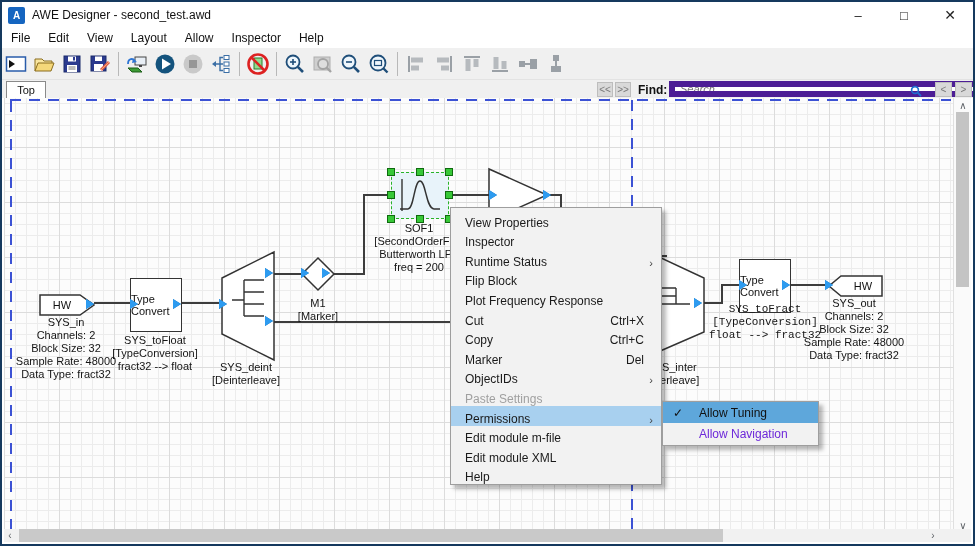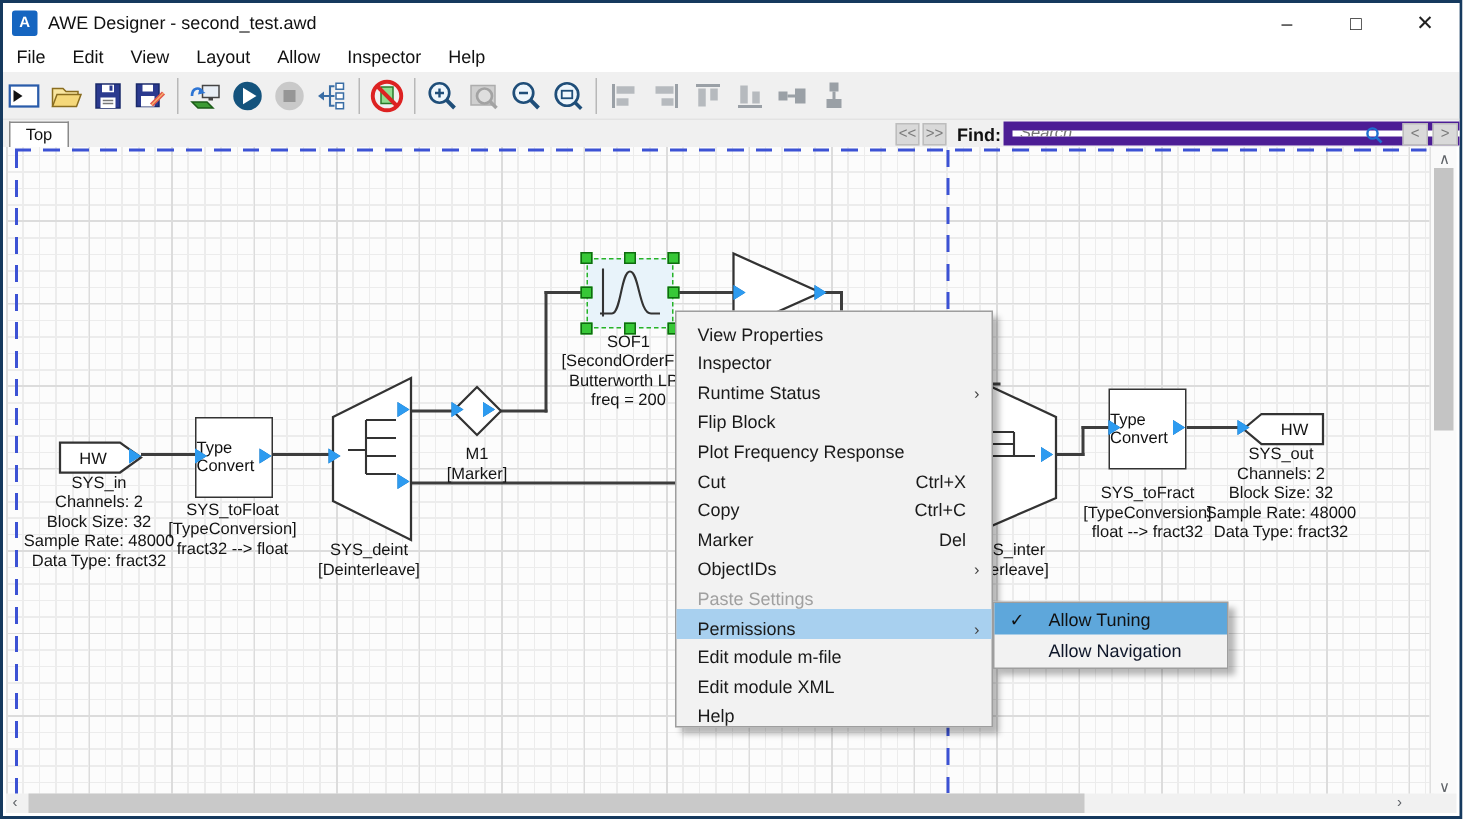--- a/index.html
+++ b/index.html
@@ -54,21 +54,21 @@
   .ctx { position:absolute; left:446px; top:109px; width:212px; height:278px; background:#f2f2f2; border:1px solid #9e9e9e; box-shadow:4px 4px 4px rgba(0,0,0,0.28); padding-top:2px; z-index:20; }
   .mi { height:19.6px; display:flex; align-items:flex-end; font-size:12px; color:#1a1a1a; padding-left:14px; position:relative; }
   .mi .sc { position:absolute; right:17px; }
   .mi .arr { position:absolute; right:8px; font-size:11px; color:#444; }
   .mi.dis { color:#a0a0a0; }
   .mi.hl { background:#a8d0ef; }
   .sub { position:absolute; left:658px; top:303px; width:157px; height:45px; background:#f2f2f2; border:1px solid #9e9e9e; box-shadow:4px 4px 4px rgba(0,0,0,0.28); z-index:21; }
   .si { height:21px; display:flex; align-items:center; font-size:12px; color:#111; position:relative; padding-left:36px; }
   .si .chk { position:absolute; left:10px; font-size:12px; }
   .si.sel { background:#5ea7db; }
-  .si.dis { color:#0f172a; }
+  .si.dis { color:#6d28d9; }
 
   
   .vscroll { position:absolute; right:2px; top:96px; width:18px; height:435px; background:#fafafa; border-left:1px solid #e0e0e0; }
   .vthumb { position:absolute; left:2px; top:14px; width:13px; height:175px; background:#c4c4c4; }
   .sarr { position:absolute; color:#5f6368; font-size:10px; width:18px; text-align:center; }
   .hscroll { position:absolute; left:2px; bottom:2px; width:952px; height:13px; background:#f1f1f1; }
   .hthumb { position:absolute; left:15px; top:0; width:704px; height:13px; background:#c9c9c9; }
   .corner { position:absolute; right:2px; bottom:2px; width:18px; height:13px; background:#f1f1f1; }
 </style>
 </head>
@@ -357,21 +357,21 @@
     <div class="lbl" style="left:603px;top:263px;">
       <div>SYS_inter</div>
         <div>[Interleave]</div>
     </div>
 
     <div class="blk" style="left:735px;top:161px;width:52px;height:54px;">
         <span>Type Convert</span>
       </div>
     <div class="pin" style="left:735px;top:182px;"></div>
     <div class="pin" style="left:778px;top:182px;"></div>
-    <div class="lbl" style="left:696px;top:225px;">
+    <div class="lbl" style="left:696px;top:205px;font-family:Liberation Mono, monospace;">
       <div>SYS_toFract</div>
         <div>[TypeConversion]</div>
         <div>float --&gt; fract32</div>
     </div>
 
     <svg class="bsvg" style="left:823px;top:176px;" width="57" height="24">
         <polygon points="14,2 55,2 55,22 14,22 2,12" fill="#fff" stroke="#333" stroke-width="1.5"></polygon>
         <text x="36" y="16" text-anchor="middle" font-size="11" fill="#111" font-family="Liberation Sans">HW</text>
       </svg>
     <div class="pin" style="left:821px;top:182px;"></div>

